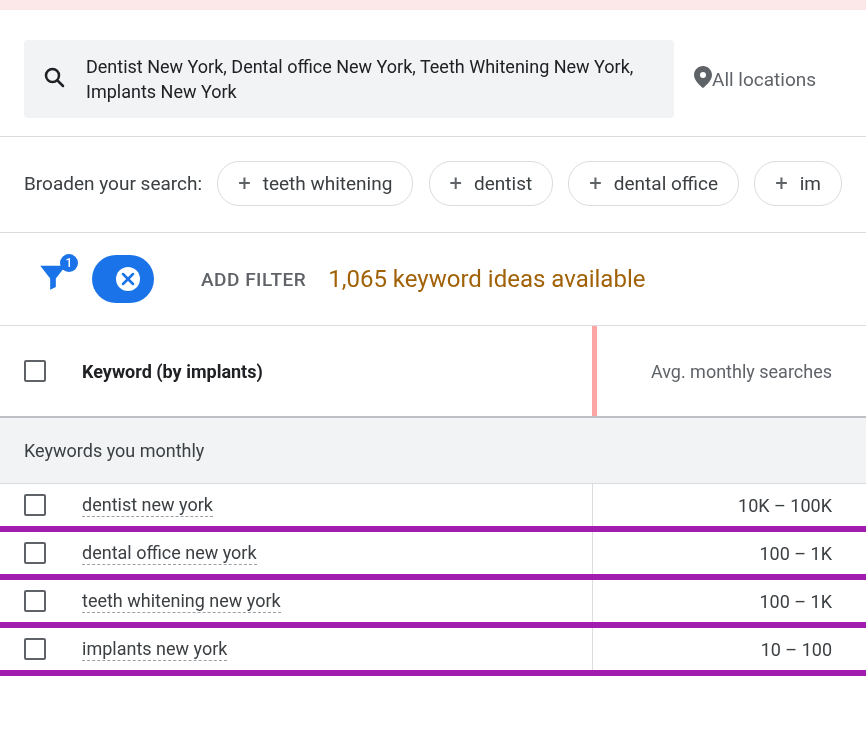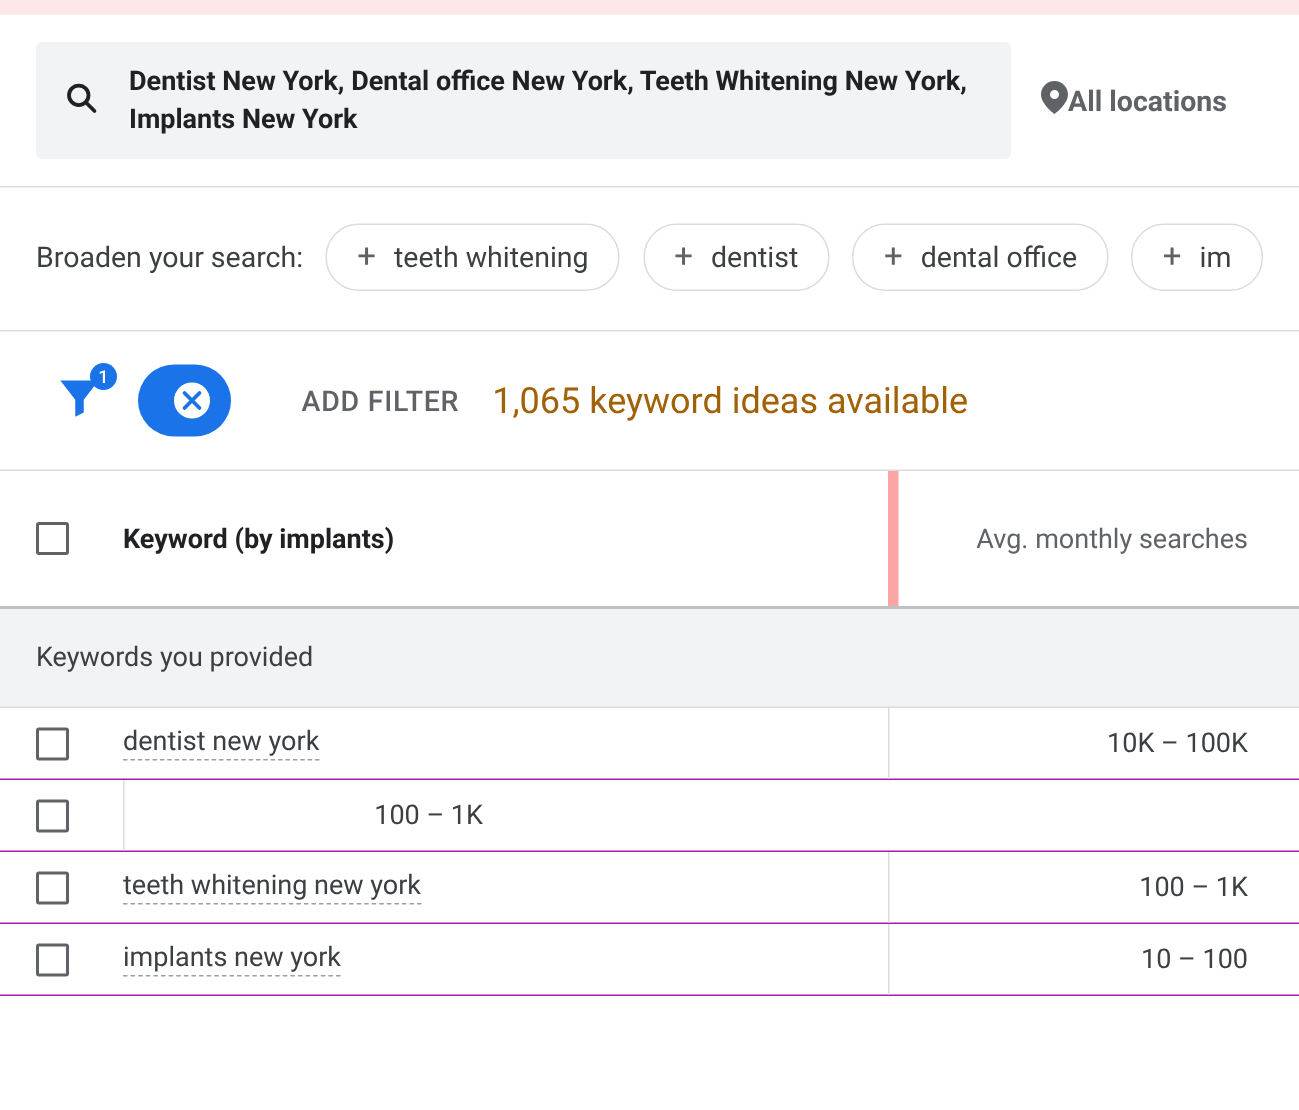--- a/index.html
+++ b/index.html
@@ -10,24 +10,23 @@
       width: 866px;
       overflow: hidden;
     }
     .pink-bar {
       height: 10px;
       background: #fce8e8;
     }
     .top-section {
       display: flex;
       align-items: center;
-      padding: 18px 0 18px 24px;
+      padding: 30px 0 18px 24px;
       border-bottom: 1px solid #dadce0;
       gap: 20px;
-      font-weight: bold;
     }
     .search-box {
       display: flex;
       align-items: center;
       background: #f1f3f4;
       border-radius: 4px;
       padding: 14px 18px;
       width: 650px;
     }
     .search-icon {
@@ -151,40 +150,40 @@
       flex: 1;
       font-size: 18px;
       font-weight: 700;
       color: #202124;
     }
     .col-searches {
       width: 250px;
       text-align: right;
       font-size: 18px;
       color: #5f6368;
-      border-left: 7px solid #fca5a5;
+      border-left: 5px solid #fca5a5;
       height: 100%;
       display: flex;
       align-items: center;
       justify-content: flex-end;
       padding-right: 10px;
     }
     .section-header {
       background: #f1f3f4;
       padding: 22px 24px;
       font-size: 18px;
       color: #3c4043;
       border-bottom: 1px solid #dadce0;
     }
     .data-row {
       display: flex;
       align-items: center;
       padding: 0 24px;
       height: 48px;
-      border-bottom: 1px solid #a21caf;
+      border-bottom: 6px solid #a21caf;
     }
     .data-row .kw {
       flex: 1;
       font-size: 18px;
       color: #3c4043;
       border-bottom: 1px dashed #9aa0a6;
       align-self: center;
       display: inline-block;
       padding-bottom: 1px;
     }
@@ -274,33 +273,34 @@
 </div>
 
 <div class="table-header">
   <div class="col-checkbox">
     <div class="checkbox"></div>
   </div>
   <div class="col-keyword">Keyword (by implants)</div>
   <div class="col-searches">Avg. monthly searches</div>
 </div>
 
-<div class="section-header">Keywords you provided</div>
+<div class="section-header">Keywords you monthly</div>
 
 <div class="data-row">
   <div class="col-checkbox">
       <div class="checkbox"></div>
     </div>
   <div class="kw-wrap"><span class="kw">dentist new york</span></div>
   <div class="searches">10K – 100K</div>
 </div>
 <div class="data-row">
   <div class="col-checkbox">
       <div class="checkbox"></div>
     </div>
+  <div class="kw-wrap"><span class="kw">dental office new york</span></div>
   <div class="searches">100 – 1K</div>
 </div>
 <div class="data-row">
   <div class="col-checkbox">
       <div class="checkbox"></div>
     </div>
   <div class="kw-wrap"><span class="kw">teeth whitening new york</span></div>
   <div class="searches">100 – 1K</div>
 </div>
 <div class="data-row">

